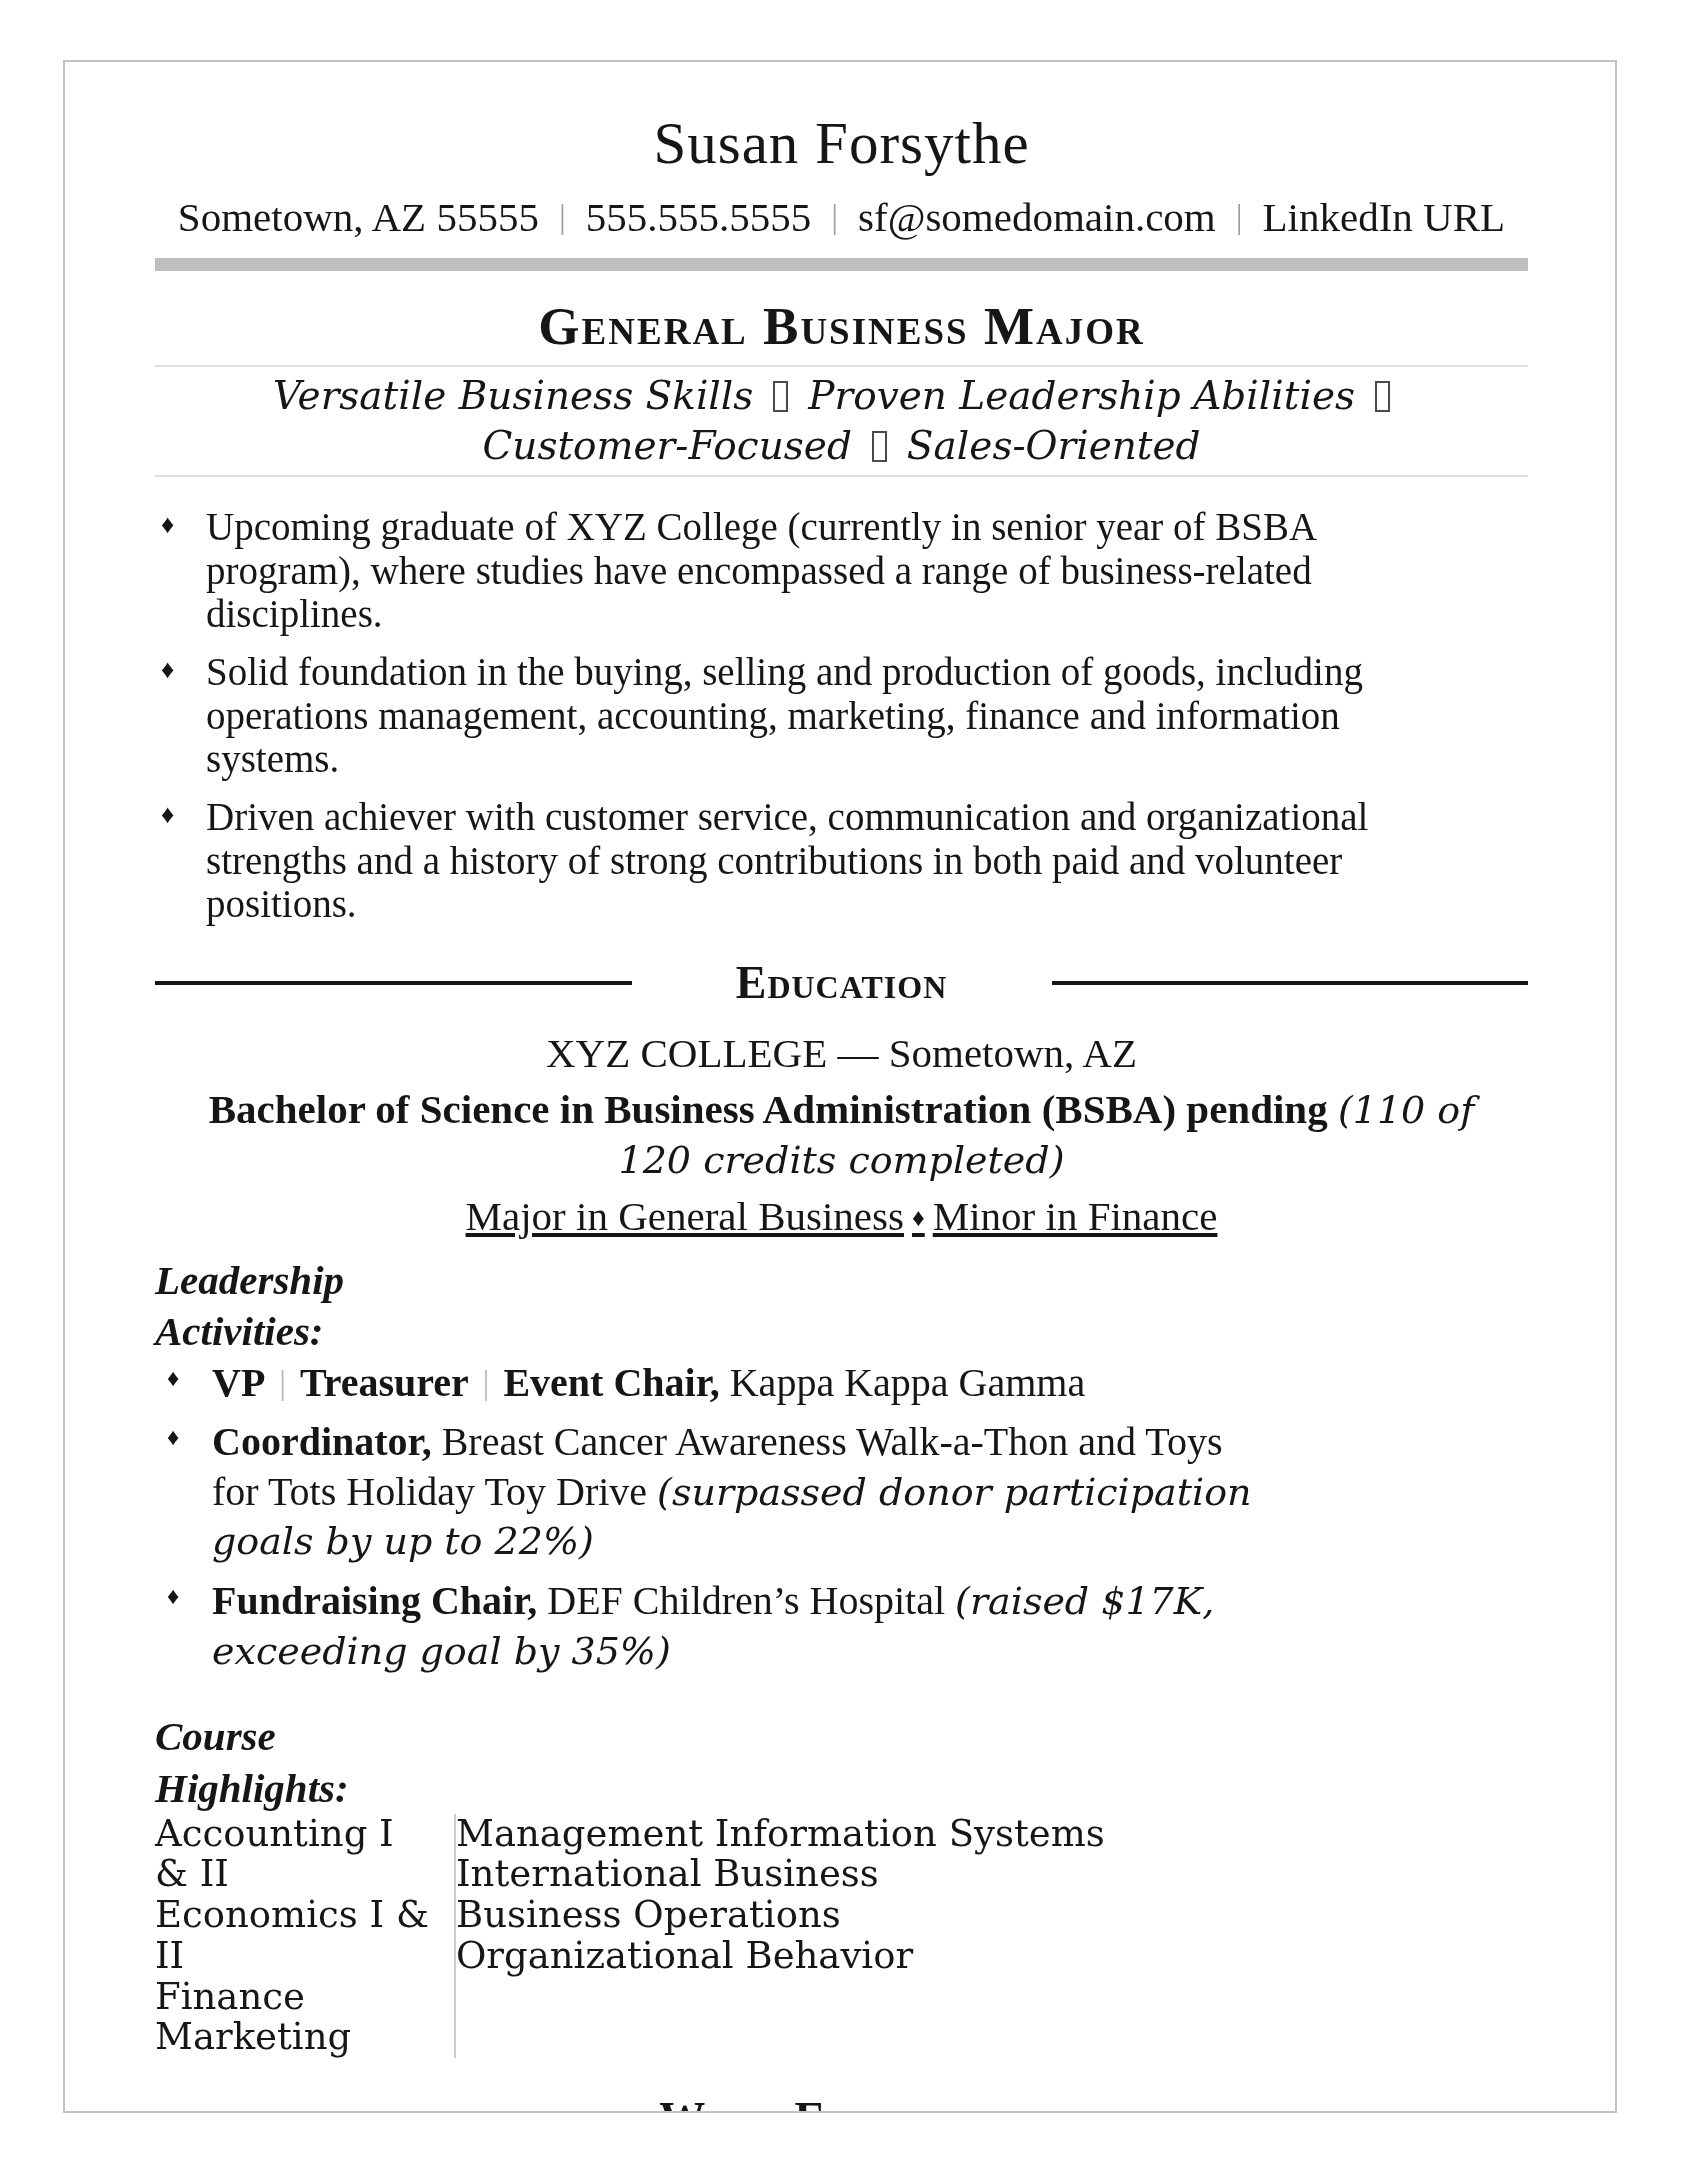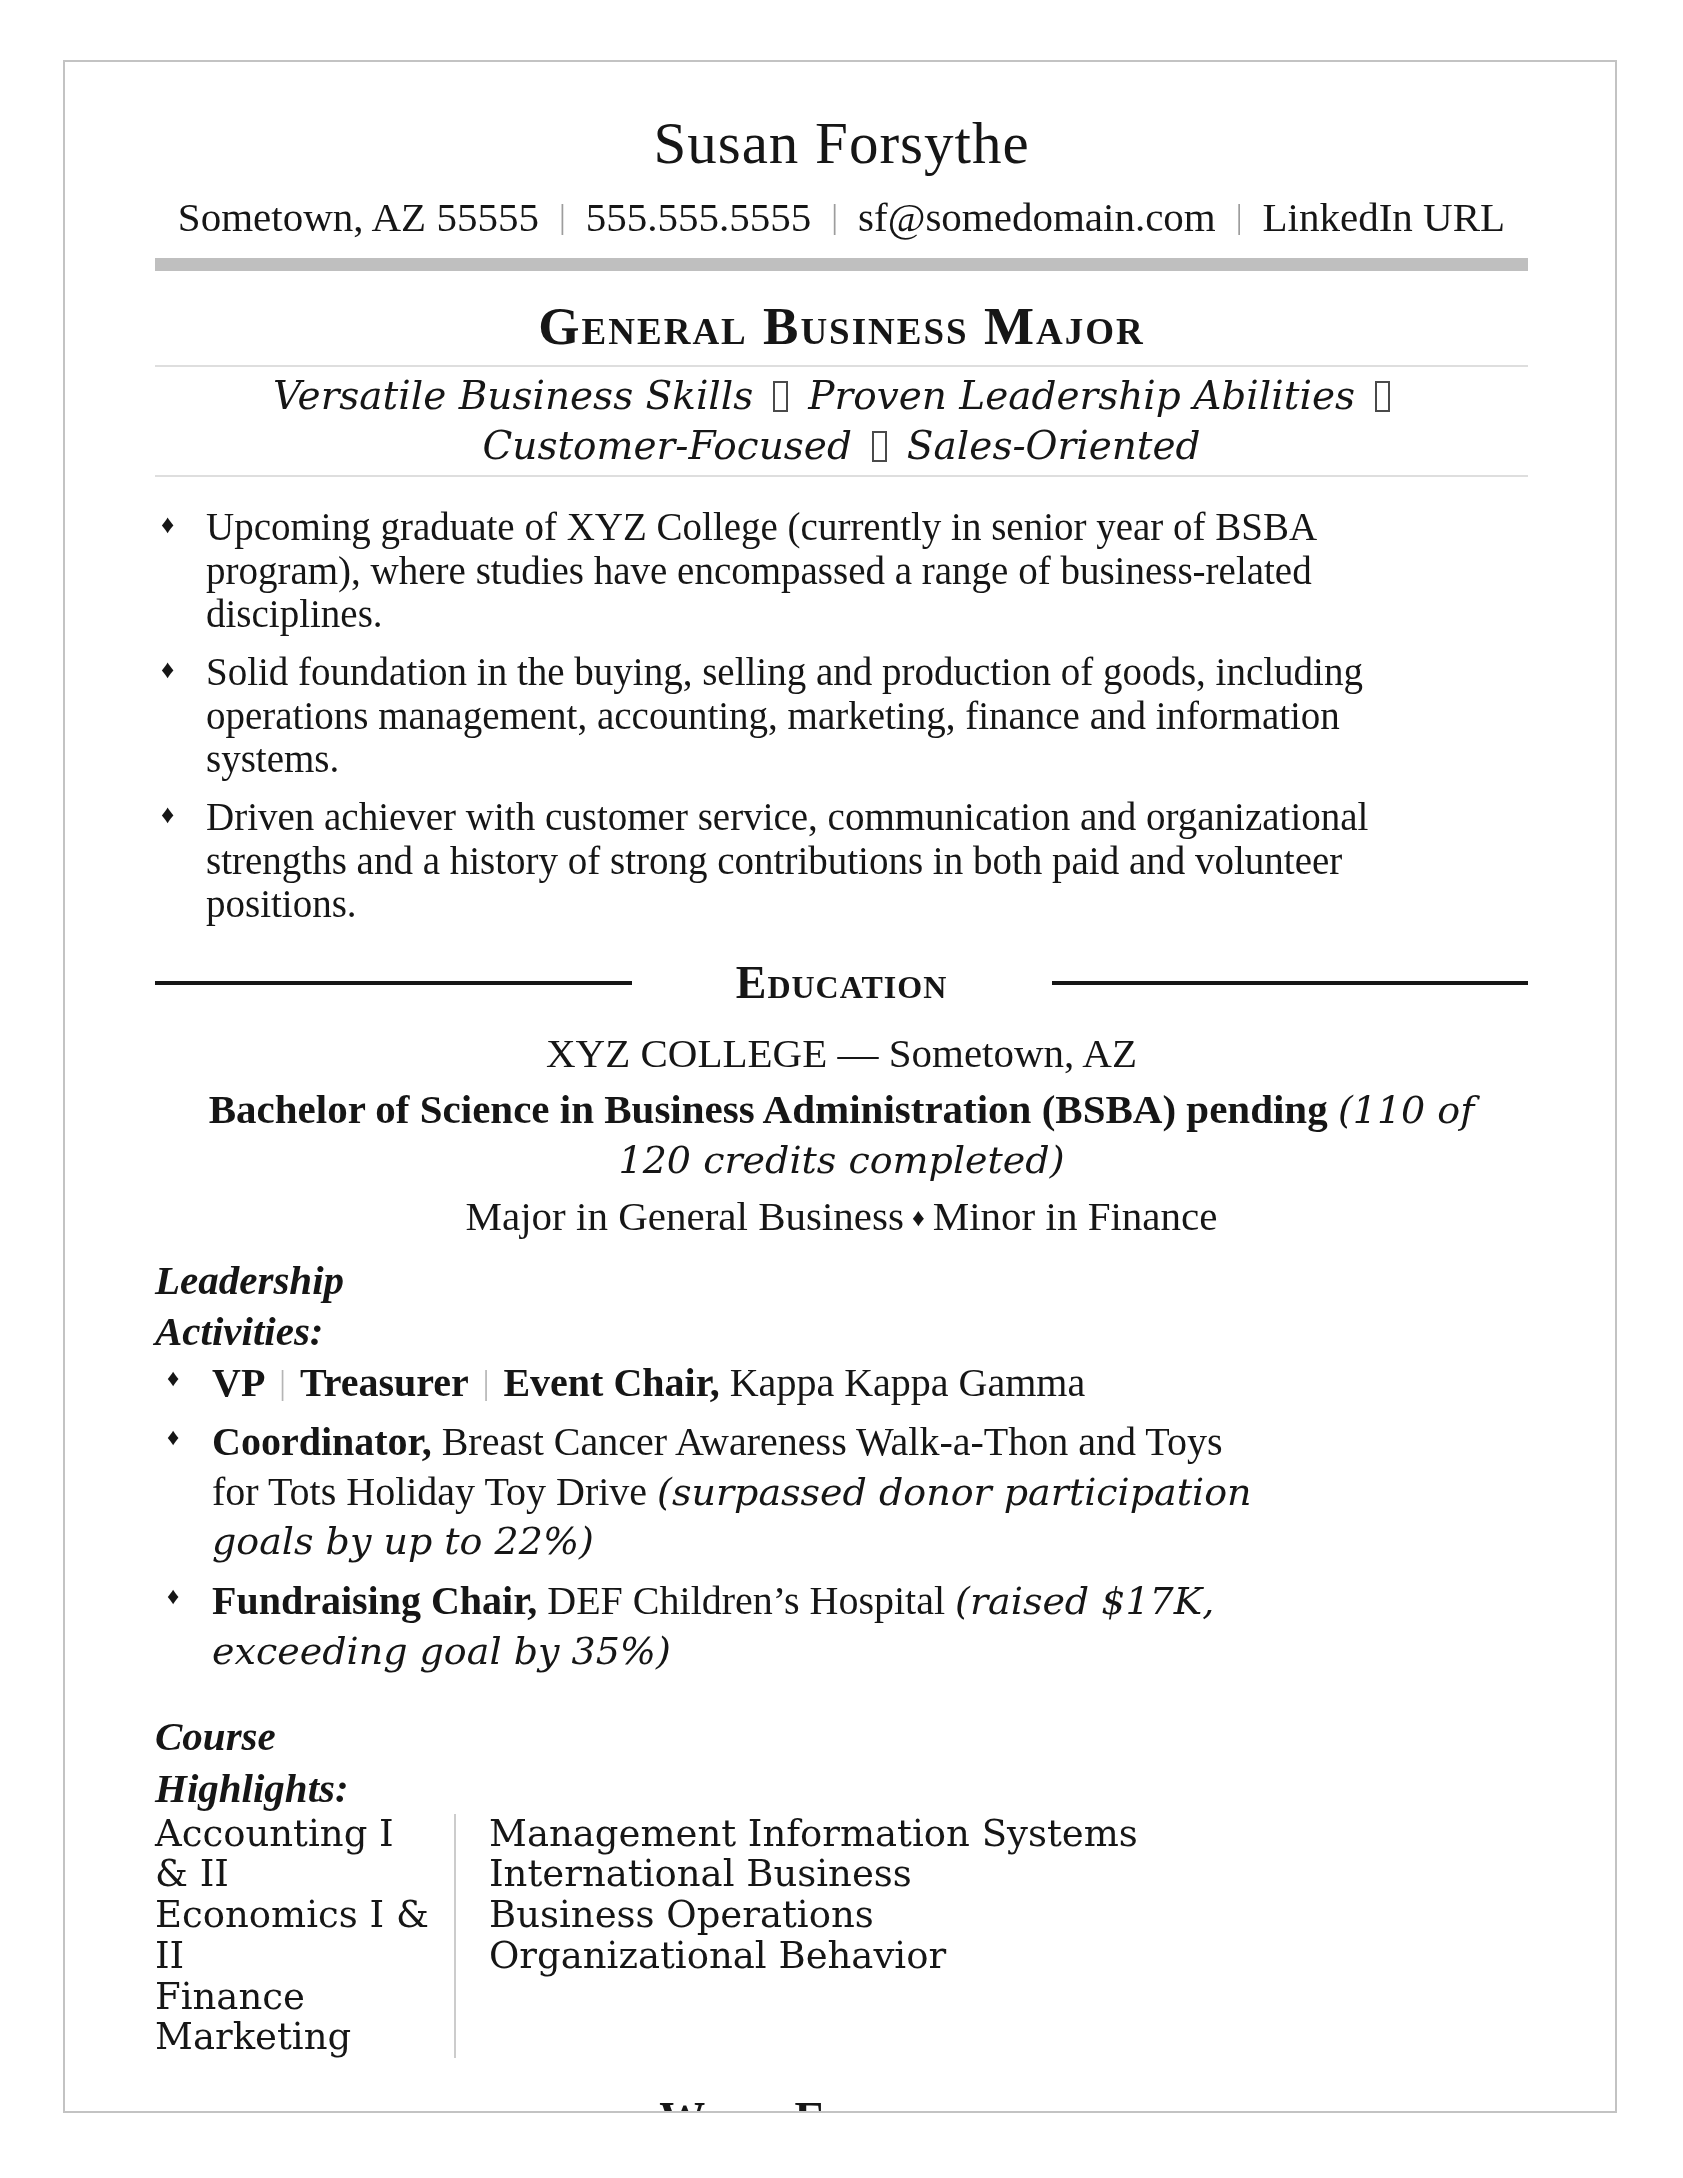--- a/index.html
+++ b/index.html
@@ -55,40 +55,40 @@
   .rule { flex:1; height:4px; background:#161616; margin-top:25px; }
   .section-title {
     flex:none; width:420px; padding:0 10px; box-sizing:border-box;
     text-align:center; font-size:46px; font-weight:700;
     font-variant:small-caps; line-height:1.16; letter-spacing:1px;
   }
   .center-line { text-align:center; font-size:41px; line-height:1.22; }
   .school-line { margin-top:18px; }
   .degree-line { margin-top:6px; max-width:1327px; margin-left:auto; margin-right:auto; line-height:1.24; }
   .wide-italic { font-family:"DejaVu Serif", serif; font-style:italic; font-size:38px; }
-  .major-line { margin-top:6px; }
+  .major-line { margin-top:6px;text-decoration:underline; }
   .mini-diamond { font-size:25px; vertical-align:4px; margin:0 8px; }
   .label-row { display:flex; margin-top:14px;flex-direction:column; }
   .label-row.courses-row { margin-top:26px; }
   .row-label {
     flex:none; width:249px; font-size:41px; font-weight:700;
     font-style:italic; line-height:1.25;
   }
   .row-content { flex:1; min-width:0; }
   .l-item {
     position:relative; padding-left:57px; font-size:40px;
     line-height:1.24; margin-bottom:10px; max-width:1049px;
   }
   .l-item .li-bullet { left:12px; top:6px; font-size:24px; }
   .l-item b { font-weight:700; }
   .vsep2 { color:#b5b5b5; font-size:33px; margin:0 14px; vertical-align:2px; }
   .courses { display:flex; font-family:"DejaVu Serif", serif; font-size:37px; line-height:1.1; }
   .col-a { width:279px; padding-right:20px; }
   .col-b { width:259px; padding:0 54px 0 33px; border-left:2px solid #cccccc; }
-  .col-c { flex:1; padding-left:33px; border-left:2px solid #cccccc; }
+  .col-c { flex:1; border-left:2px solid #cccccc; }
   .company-line { margin-top:30px; }
 </style>
 </head>
 <body>
 
 <div class="page">
 
   <h1 class="name">Susan Forsythe</h1>
 
   <div class="contact">

